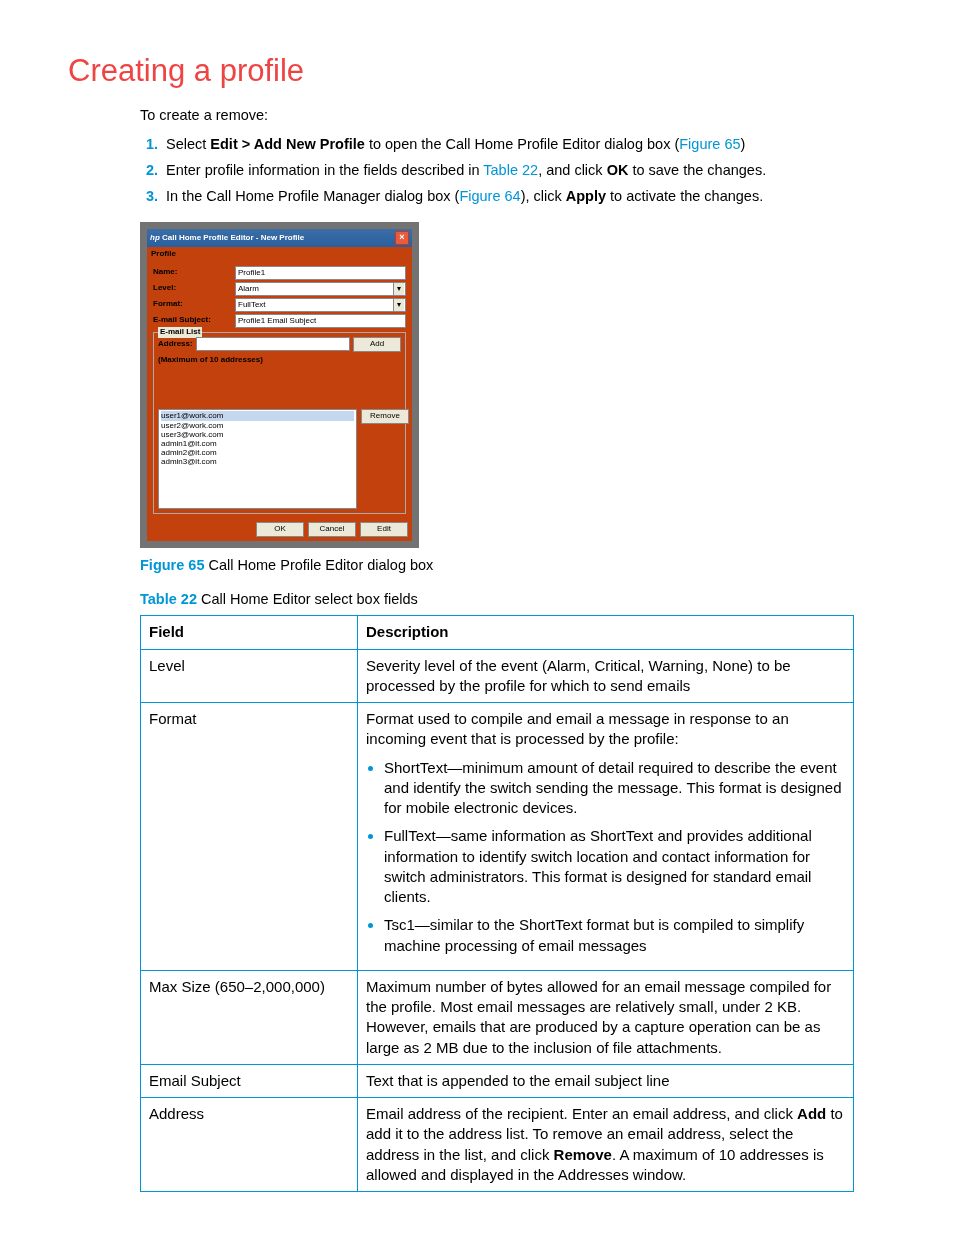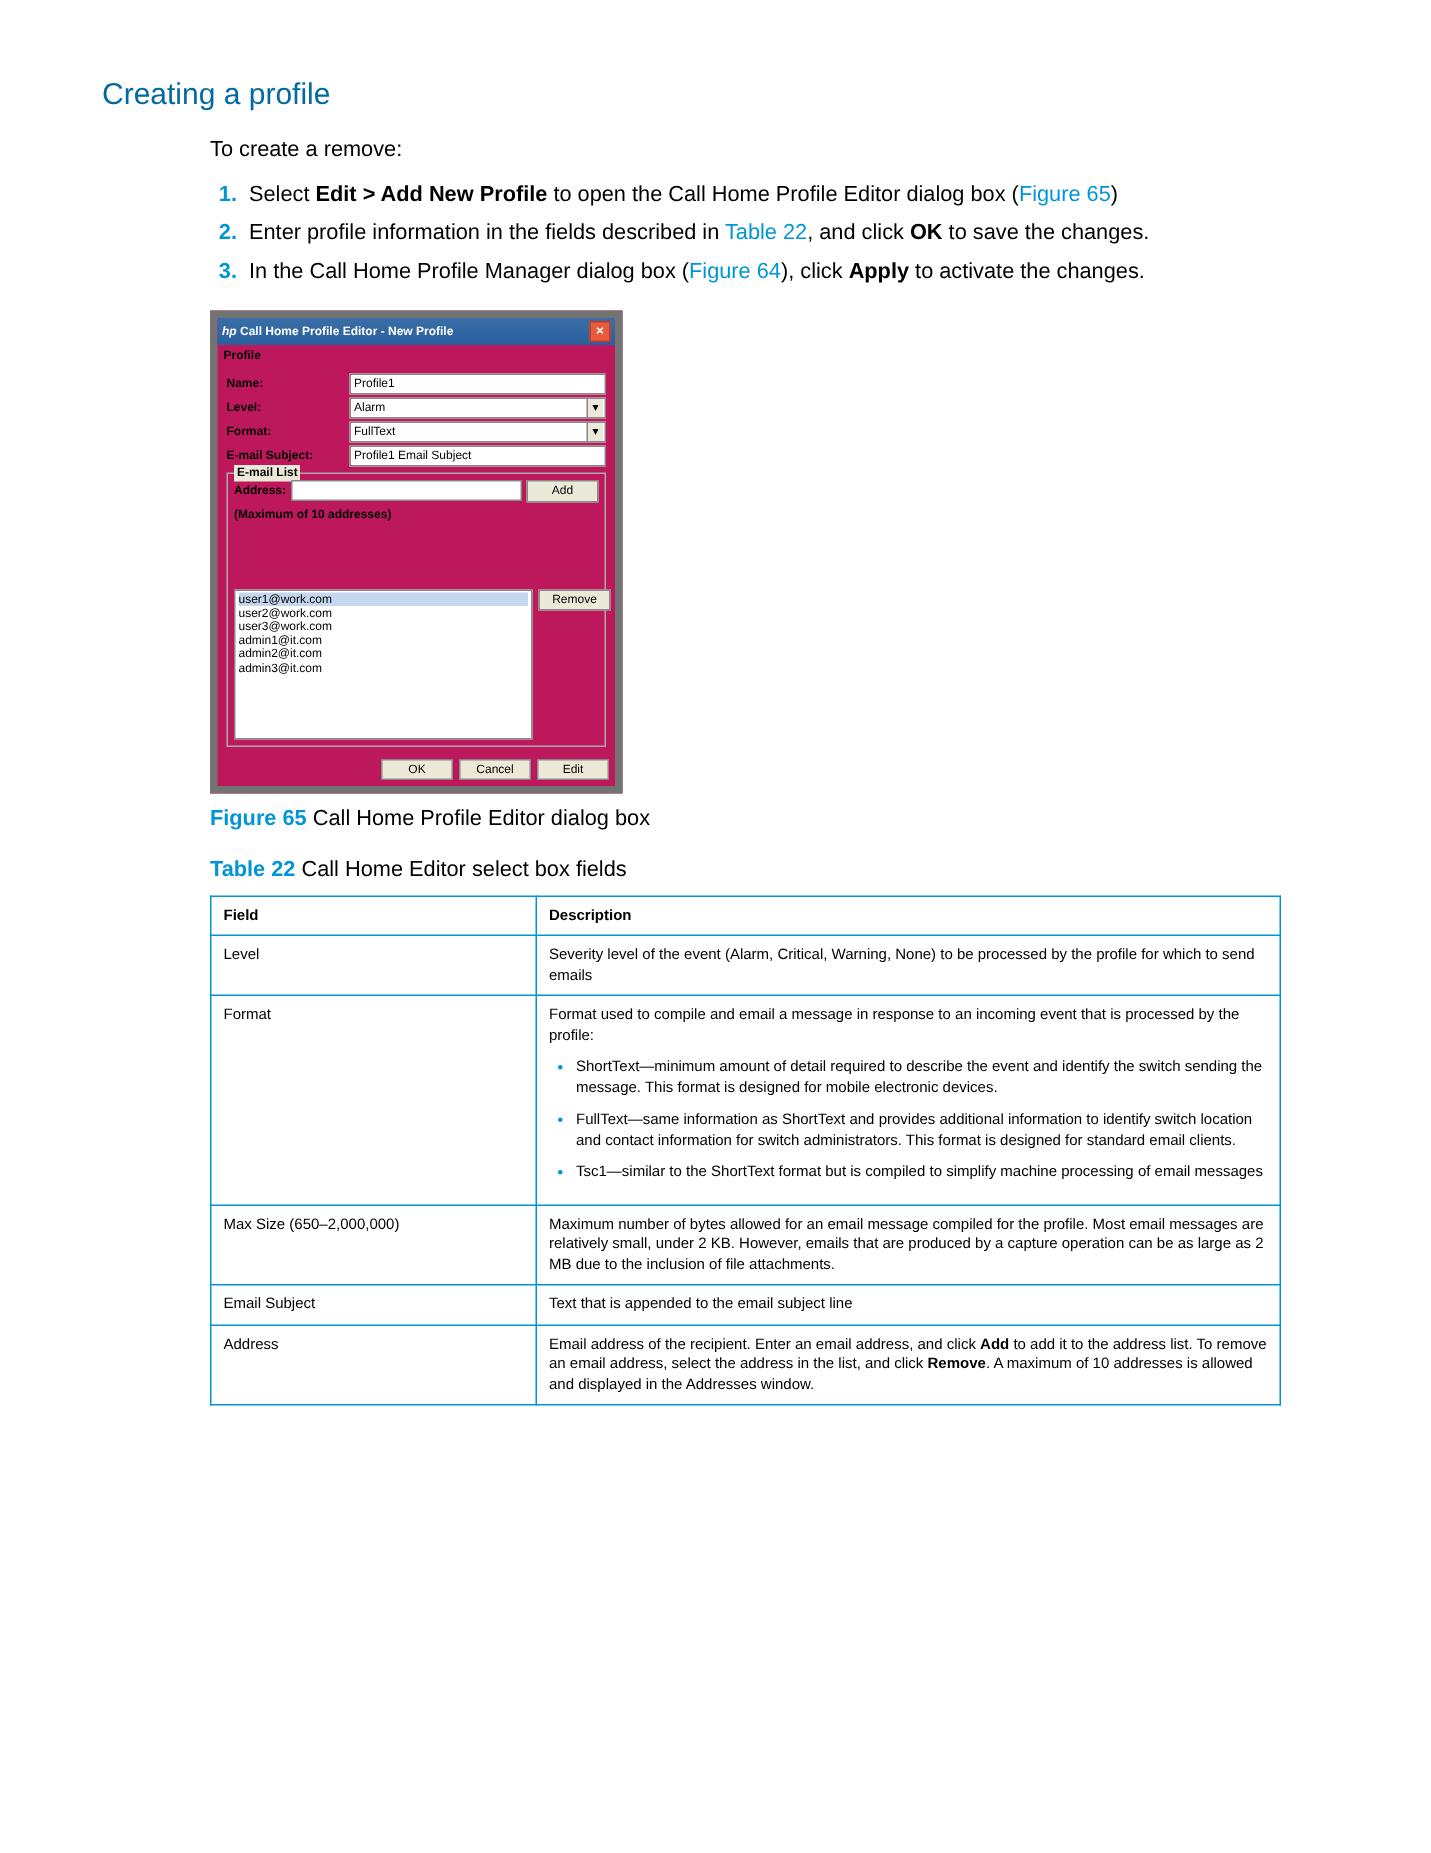--- a/index.html
+++ b/index.html
@@ -6,23 +6,23 @@
     font-family: Arial, Helvetica, sans-serif;
     font-size: 14.5px;
     color: #000;
     margin: 0;
     padding: 50px 100px 40px 68px;
     width: 954px;
     box-sizing: border-box;
     line-height: 1.35;
   }
   h2.section-title {
-    color: #0369a1;
+    color: #ef4444;
     font-weight: normal;
-    font-size: 20px;
+    font-size: 31px;
     margin: 0 0 14px 0;
     font-family: Arial, sans-serif;
   }
   .intro { margin: 0 0 10px 72px; }
   ol.steps {
     margin: 0 0 16px 72px;
     padding-left: 22px;
   }
   ol.steps li {
     margin-bottom: 6px;
@@ -32,24 +32,24 @@
     color: #0096d6;
     font-weight: bold;
   }
   .link { color: #0096d6; }
   .bold { font-weight: bold; }
 
   
   .dialog-wrap { margin: 6px 0 8px 72px; }
   .dialog {
     width: 265px;
-    border: 5px solid #737373;
+    border: 7px solid #737373;
     font-family: Tahoma, Arial, sans-serif;
     font-size: 8px;
-    background: #be185d;
+    background: #c2410c;
     color: #000;
   }
   .dlg-title {
     background: linear-gradient(#3a6ea5,#2a5fa0);
     color: #fff;
     padding: 2px 3px;
     font-size: 8px;
     font-weight: bold;
     display:flex;
     justify-content: space-between;
@@ -94,21 +94,21 @@
   .caption { margin: 6px 0 14px 72px; font-size:14.5px;}
   .caption .cap-label { color:#0096d6; font-weight:bold; }
   .caption.table-cap { margin-bottom: 6px;}
 
   
   table.fields {
     margin-left:72px;
     width: 714px;
     border-collapse: collapse;
     border: 1.5px solid #0096d6;
-    font-size:10px;
+    font-size:15px;
   }
   table.fields th, table.fields td {
     border: 1px solid #0096d6;
     padding: 6px 8px;
     vertical-align: top;
     text-align:left;
   }
   table.fields th {
     font-weight:bold;
     background:#fff;

